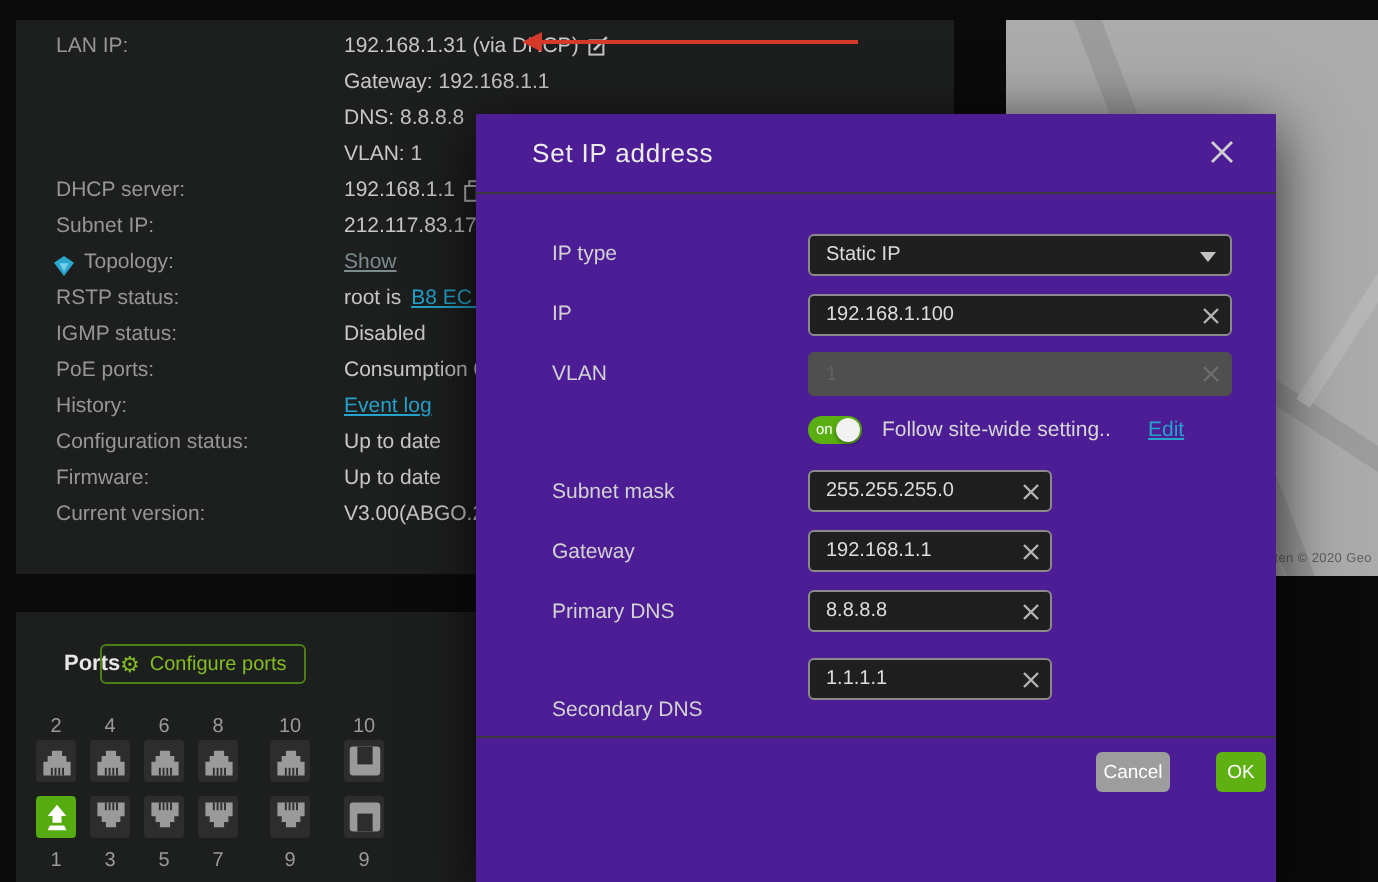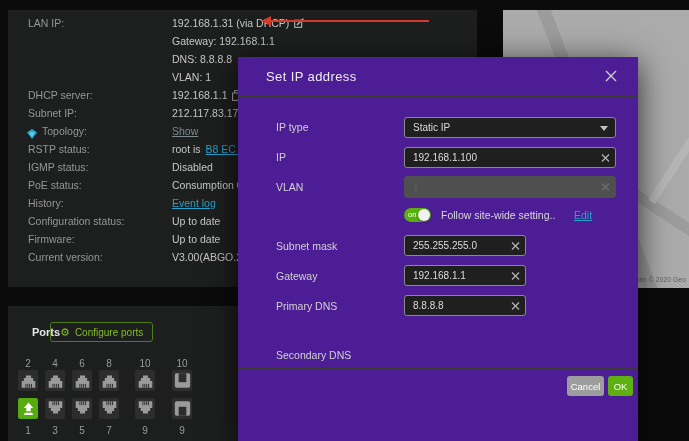--- a/index.html
+++ b/index.html
@@ -53,21 +53,21 @@
   
   #toggle{position:absolute;left:166px;top:151px;width:27px;height:14px;background:#59ae11;border-radius:8px;cursor:pointer;}
   #toggle .on-text{position:absolute;left:4px;top:2px;font-size:7.5px;color:#fff;line-height:10px;}
   #toggle .knob{position:absolute;right:1px;top:1px;width:12px;height:12px;background:#f2f2f2;border-radius:50%;box-shadow:0 1px 2px rgba(0,0,0,.4);}
   #toggle-label{position:absolute;left:203px;top:151px;font-size:10.5px;color:#d6d6d6;line-height:14px;}
   #edit-link{position:absolute;left:336px;top:151px;font-size:10.5px;line-height:14px;}
   
   #modal-footer-line{position:absolute;left:0;top:311px;width:100%;height:1px;background:#3a3a3c;}
   .btn{position:absolute;top:319px;height:20px;border:none;border-radius:3px;color:#fff;font-size:9.5px;
        font-family:"Liberation Sans",sans-serif;display:flex;align-items:center;justify-content:center;cursor:pointer;}
-  #cancel-btn{left:329px;width:37px;background:#9d9d9d;}
+  #cancel-btn{left:310px;width:37px;background:#9d9d9d;}
   #ok-btn{left:370px;width:25px;background:#5fb012;}
 </style>
 </head>
 <body>
 
 <div id="screen">
 
   <div class="panel" id="device-panel">
     <div id="device-rows">
         <div class="drow" style="top: 4px;">
@@ -132,21 +132,21 @@
             <a class="tlink">B8 EC A3 2</a>
           </span>
         </div>
         <div class="drow" style="top: 148px;">
           <span class="lbl">IGMP status:</span>
           <span class="valwrap">
             <span>Disabled</span>
           </span>
         </div>
         <div class="drow" style="top: 166px;">
-          <span class="lbl">PoE status:</span>
+          <span class="lbl">PoE ports:</span>
           <span class="valwrap">
             <span>Consumption  0.0</span>
           </span>
         </div>
         <div class="drow" style="top: 184px;">
           <span class="lbl">History:</span>
           <span class="valwrap">
             <a class="tlink">Event log</a>
           </span>
         </div>
@@ -387,19 +387,27 @@
     <div class="field narrow" style="top:238px;">
       <span class="fval">8.8.8.8</span>
       <span class="clear-x">
         <svg width="9" height="9" viewBox="0 0 9 9">
             <path d="M1 1 L8 8 M8 1 L1 8" stroke="#b5b5b5" stroke-width="1.2"></path>
           </svg>
       </span>
     </div>
 
     <span class="mlabel" style="top:288px;">Secondary DNS</span>
+    <div class="field narrow" style="top:272px;">
+      <span class="fval">1.1.1.1</span>
+      <span class="clear-x">
+        <svg width="9" height="9" viewBox="0 0 9 9">
+            <path d="M1 1 L8 8 M8 1 L1 8" stroke="#b5b5b5" stroke-width="1.2"></path>
+          </svg>
+      </span>
+    </div>
 
     <div id="modal-footer-line"></div>
     <button class="btn" id="cancel-btn">Cancel</button>
     <button class="btn" id="ok-btn">OK</button>
   </div>
 
 </div>
 
 </body></html>

